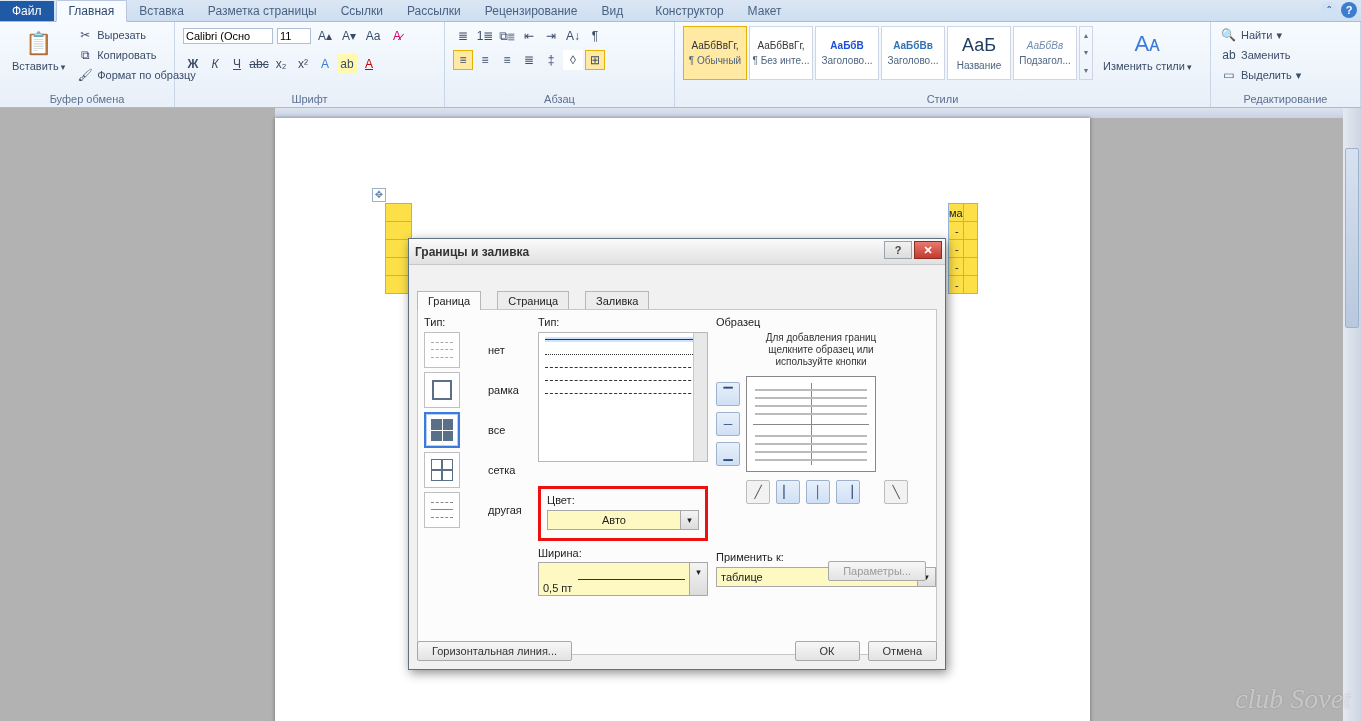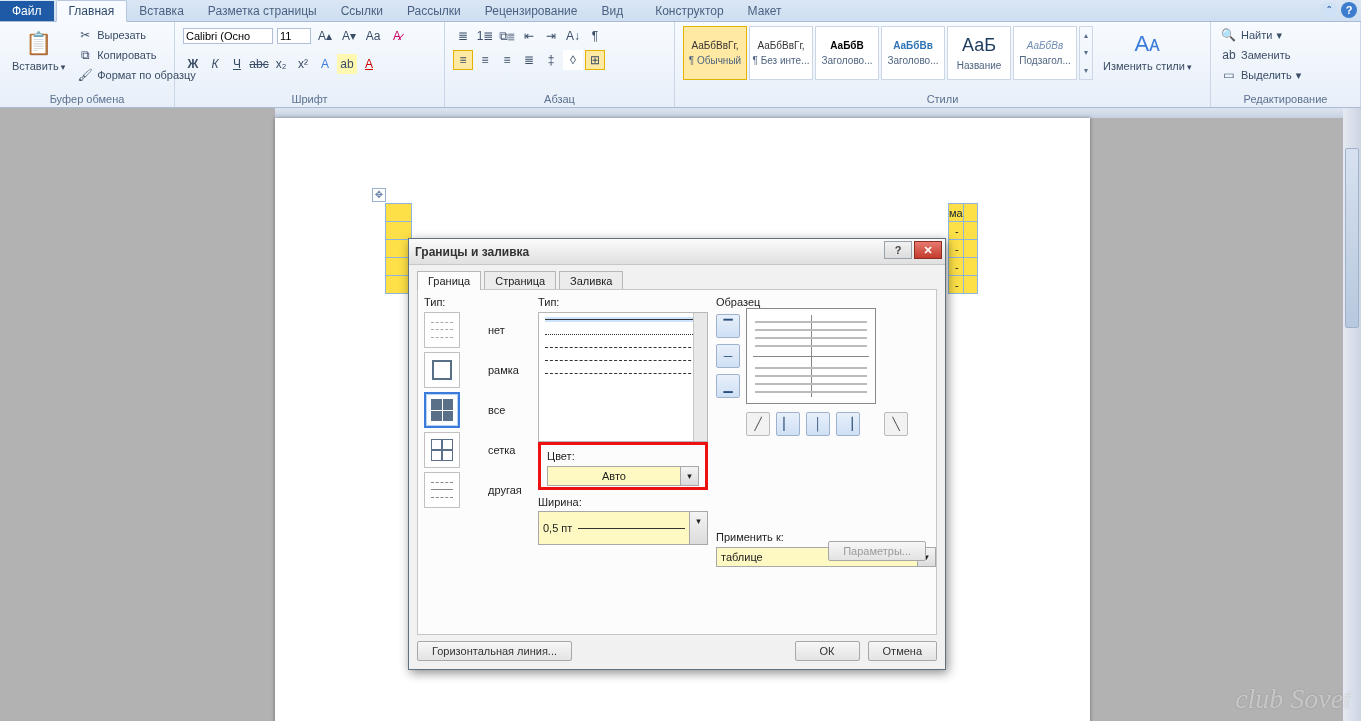--- a/index.html
+++ b/index.html
@@ -41,21 +41,21 @@
   
   .bgtable { position:absolute; left:380px; top:90px; border-collapse:collapse;}
   .bgtable td{ border:1px solid #8fb5dc; background:#fde047; height:18px;}
   .movehandle{ position:absolute; left:372px; top:80px; width:14px; height:14px; border:1px solid #9ab1cd; background:#fff; color:#6080a5; font-size:10px; text-align:center; line-height:12px;}
   
   .dialog { position:absolute; left:408px; top:130px; width:538px; height:432px; background:#f1f1f1; border:1px solid #5f707e; box-shadow:2px 3px 10px rgba(0,0,0,.45);}
   .dtitle { height:26px; background:linear-gradient(#fbfbfb,#e0e0e0); border-bottom:1px solid #c7c7c7; display:flex; align-items:center; padding:0 6px; font-size:12px; color:#333; position:relative;font-weight:bold;}
   .dtitle .dbtns { position:absolute; right:3px; top:2px; display:flex;}
   .dbtn { width:28px; height:18px; border:1px solid #9aa3ab; margin-left:2px; background:linear-gradient(#f2f2f2,#dcdcdc); text-align:center; font-size:11px; line-height:16px; color:#444;}
   .dbtn.close{ background:linear-gradient(#e77a6f,#c33b2d); color:#fff; border-color:#8a2d22;}
-  .dtabs { display:flex; gap:3px; padding:6px 8px 0 8px;}
+  .dtabs { display:flex; gap:16px; padding:6px 8px 0 8px;margin-top:20px;}
   .dtab { padding:3px 10px; border:1px solid #b7b7b7; background:#ececec; font-size:11px; border-bottom:none;}
   .dtab.active{ background:#fcfcfc; position:relative; z-index:2;}
   .dcontent { position:relative; margin:0 8px 8px 8px; border:1px solid #c7c7c7; background:#fcfcfc; border-top:1px solid #c7c7c7; height:346px; padding:8px 10px; margin-top:-1px;}
   
   .settingList { position:absolute; left:6px; top:6px; width:100px;}
   .settingList .hdr{ font-size:11px; margin-bottom:4px;}
   .setrow { display:flex; align-items:center; gap:8px; margin:4px 0;}
   .seticon { width:36px; height:36px; border:1px solid #c0c0c0; background:#fff; display:flex; align-items:center; justify-content:center;}
   .seticon.sel{ border:2px solid #3a7bdc; padding:0; box-shadow:inset 0 0 0 1px #b9d2f2;}
   .mini { width:22px; height:22px; display:grid; grid-template-columns:1fr 1fr; grid-template-rows:1fr 1fr; gap:1px;}
@@ -63,21 +63,21 @@
   .setlabel{ font-size:11px;padding-left:20px;}
   
   .midcol{ position:absolute; left:120px; top:6px; width:170px;}
   .stylelist{ border:1px solid #b7b7b7; height:130px; background:#fff; padding:4px 6px; overflow:hidden; display:flex; flex-direction:column; gap:12px; position:relative;}
   .stylelist .line{ border-top:1px solid #333;}
   .stylelist .line.dot{ border-top:1px dotted #333;}
   .stylelist .line.dash{ border-top:1px dashed #333;}
   .stylelist .line.dashdot{ border-top:1px dashed #333;}
   .stylelist .sel{ background:#cde4ff; padding:2px 0;}
   .stylelist .sb{ position:absolute; right:0; top:0; bottom:0; width:14px; background:#e8e8e8; border-left:1px solid #c7c7c7;}
-  .redbox{ border:3px solid #e11; padding:4px 6px 1px 6px; margin-top:0;}
+  .redbox{ border:3px solid #e11; padding:4px 6px 8px 6px; margin-top:24px;}
   .fld{ margin-top:6px;}
   .fld label{ font-size:11px; display:block; margin-bottom:3px;}
   .combo{ display:flex;}
   .combo .val{ flex:1; border:1px solid #a8a8a8; background:#fef9c3; height:20px; line-height:18px; text-align:center; font-size:11px;}
   .combo .dd{ width:18px; border:1px solid #a8a8a8; border-left:none; background:linear-gradient(#f4f4f4,#dcdcdc); text-align:center; line-height:18px; font-size:9px;}
   
   .rightcol{ position:absolute; left:298px; top:6px; width:210px;}
   .note{ font-size:10px; text-align:center; color:#333; margin:4px 0 8px 0; line-height:12px;}
   .previewWrap{ display:flex; gap:6px; align-items:flex-start;}
   .sideBtns{ display:flex; flex-direction:column; gap:6px; margin-top:6px;}
@@ -206,21 +206,21 @@
       <div class="styles">
         <div class="stylebox sel">
             <div class="sample">АаБбВвГг,</div>
             <div class="lbl">¶ Обычный</div>
           </div>
         <div class="stylebox">
             <div class="sample">АаБбВвГг,</div>
             <div class="lbl">¶ Без инте...</div>
           </div>
         <div class="stylebox">
-            <div class="sample" style="color:#000000;font-weight:bold">АаБбВ</div>
+            <div class="sample" style="color:#1d4ed8;font-weight:bold">АаБбВ</div>
             <div class="lbl">Заголово...</div>
           </div>
         <div class="stylebox">
             <div class="sample" style="color:#2e74b5;font-weight:bold">АаБбВв</div>
             <div class="lbl">Заголово...</div>
           </div>
         <div class="stylebox">
             <div class="sample" style="color:#1f3d60;font-size:18px">АаБ</div>
             <div class="lbl">Название</div>
           </div>
@@ -394,31 +394,36 @@
         <div class="redbox">
           <label style="font-size:11px">Цвет:</label>
           <div class="combo" style="margin-top:3px">
             <div class="val">Авто</div>
             <div class="dd">▾</div>
           </div>
         </div>
         <div class="fld">
           <label>Ширина:</label>
           <div class="combo">
-            <div class="val" style="text-align:left;padding:16px 4px;display:flex;align-items:center;gap:6px">
+            <div class="val" style="text-align:left;padding:16px 4px;display:flex;align-items:flex-start;gap:6px">
                 <span>0,5 пт</span>
                 <span style="flex:1;border-top:1px solid #333"></span>
               </div>
             <div class="dd">▾</div>
           </div>
         </div>
       </div>
 
       <div class="rightcol">
         <div class="hdr" style="font-size:11px">Образец</div>
+        <div class="note">
+          <span>Для добавления границ</span><br>
+          <span>щелкните образец или</span><br>
+          <span>используйте кнопки</span>
+        </div>
         <div class="previewWrap">
           <div class="sideBtns">
             <div class="pbtn">▔</div>
             <div class="pbtn">─</div>
             <div class="pbtn">▁</div>
           </div>
           <div>
             <div class="previewBox">
               <div class="pvline" style="top:12px"></div>
                 <div class="pvline" style="top:20px"></div>

